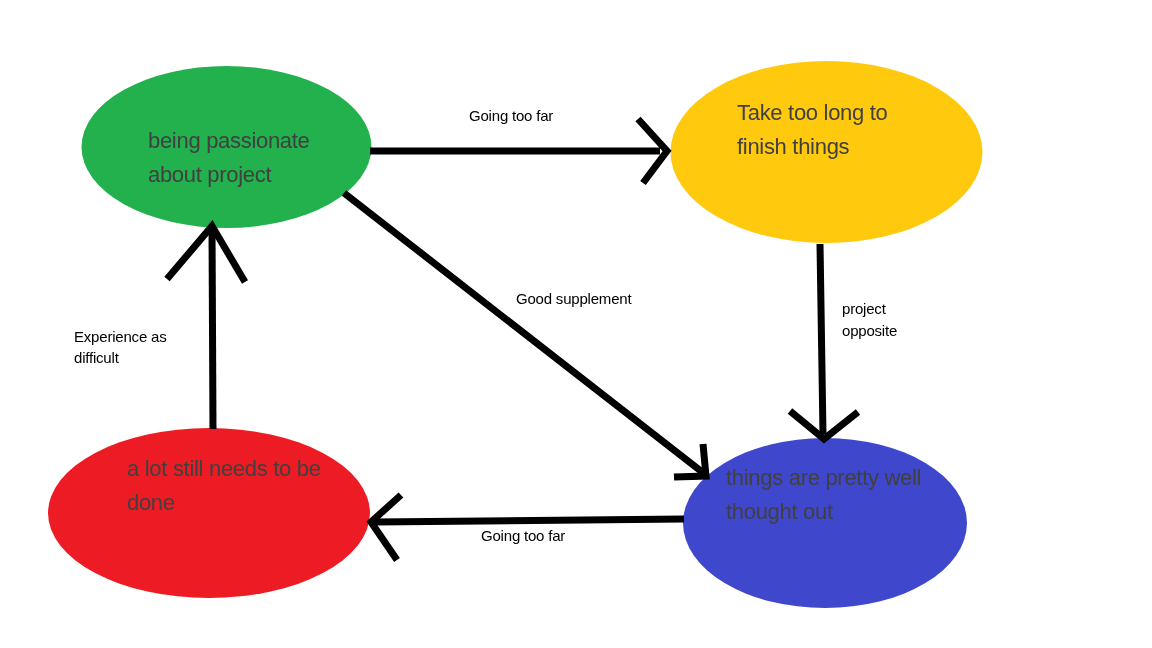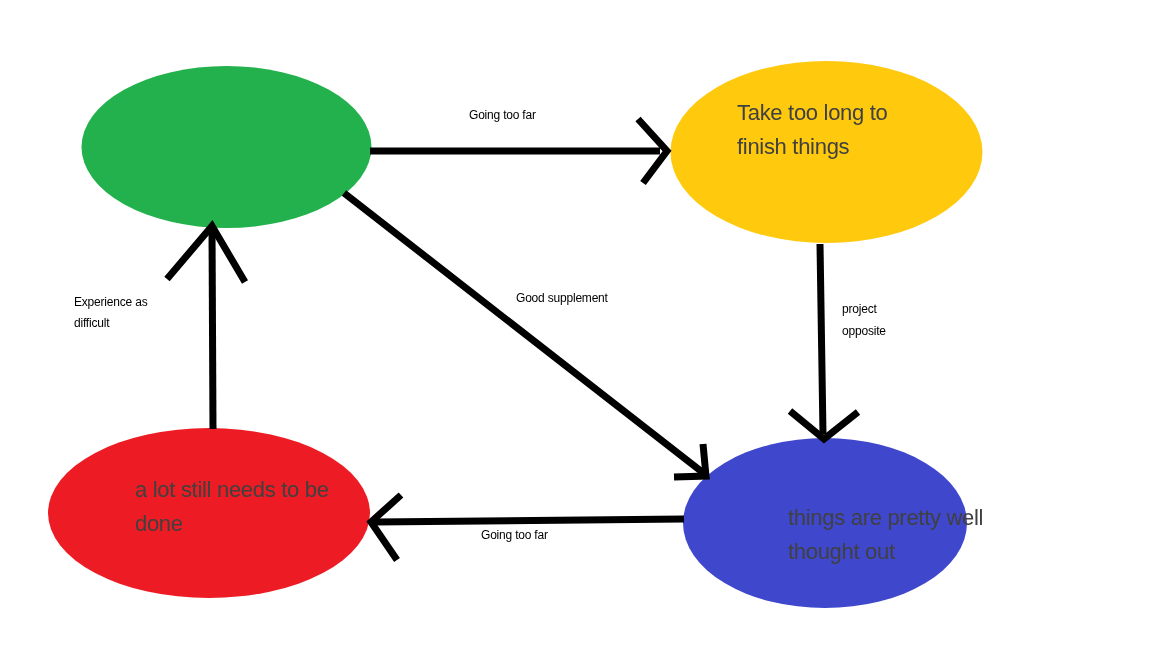--- a/index.html
+++ b/index.html
@@ -32,25 +32,25 @@
     position: absolute;
     color: #404040;
     font-size: 22px;
     line-height: 34px;
     letter-spacing: -0.3px;
     white-space: normal;
   }
   .edge-label {
     position: absolute;
     color: #000000;
-    font-size: 12px;
+    font-size: 15px;
     line-height: 21px;
     letter-spacing: -0.2px;
   }
-  .edge-label.wrap { width: 105px; }
+  .edge-label.wrap { width: 105px; margin-top: 34px; }
   .edge-label.wrap-narrow { width: 78px; line-height: 22px; }
 </style>
 </head>
 <body>
 
 <div id="canvas">
 
   <svg id="diagram-svg" viewBox="0 0 1152 648" xmlns="http://www.w3.org/2000/svg">
 
     <ellipse cx="226.5" cy="147" rx="145" ry="81" fill="#22B14C"></ellipse>
@@ -77,26 +77,27 @@
       <path class="edge-line" d="M684,519 L375,522"></path>
       <polyline class="edge-head" points="401,495 371,522 397,560"></polyline>
     </g>
 
     <g>
       <path class="edge-line" d="M213,429 L212,228"></path>
       <polyline class="edge-head" points="167,279 212,226 245,282"></polyline>
     </g>
   </svg>
 
+  <div class="node-label" style="left:148px; top:124px; width:195px;">being passionate about project</div>
 
   <div class="node-label" style="left:737px; top:96px; width:200px;">Take too long to finish things</div>
 
-  <div class="node-label" style="left:135px; top:452px; width:210px;margin-top:21px;">a lot still needs to be done</div>
+  <div class="node-label" style="left:127px; top:452px; width:210px;">a lot still needs to be done</div>
 
-  <div class="node-label" style="left:788px; top:461px; width:200px;margin-top:40px;">things are pretty well thought out</div>
+  <div class="node-label" style="left:726px; top:461px; width:200px;">things are pretty well thought out</div>
 
   <div class="edge-label" style="left:469px; top:105px;">Going too far</div>
 
   <div class="edge-label wrap-narrow" style="left:842px; top:298px;">project opposite</div>
 
   <div class="edge-label" style="left:516px; top:288px;">Good supplement</div>
 
   <div class="edge-label" style="left:481px; top:525px;">Going too far</div>
 
   <div class="edge-label wrap" style="left:74px; top:292px;">Experience as difficult</div>

